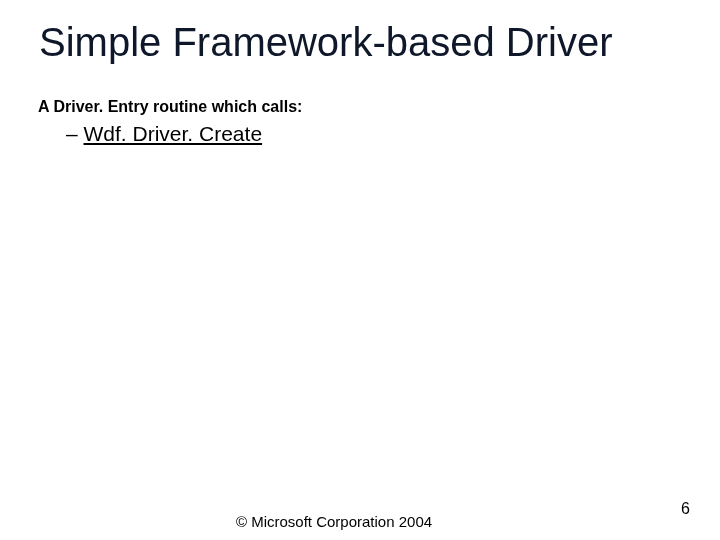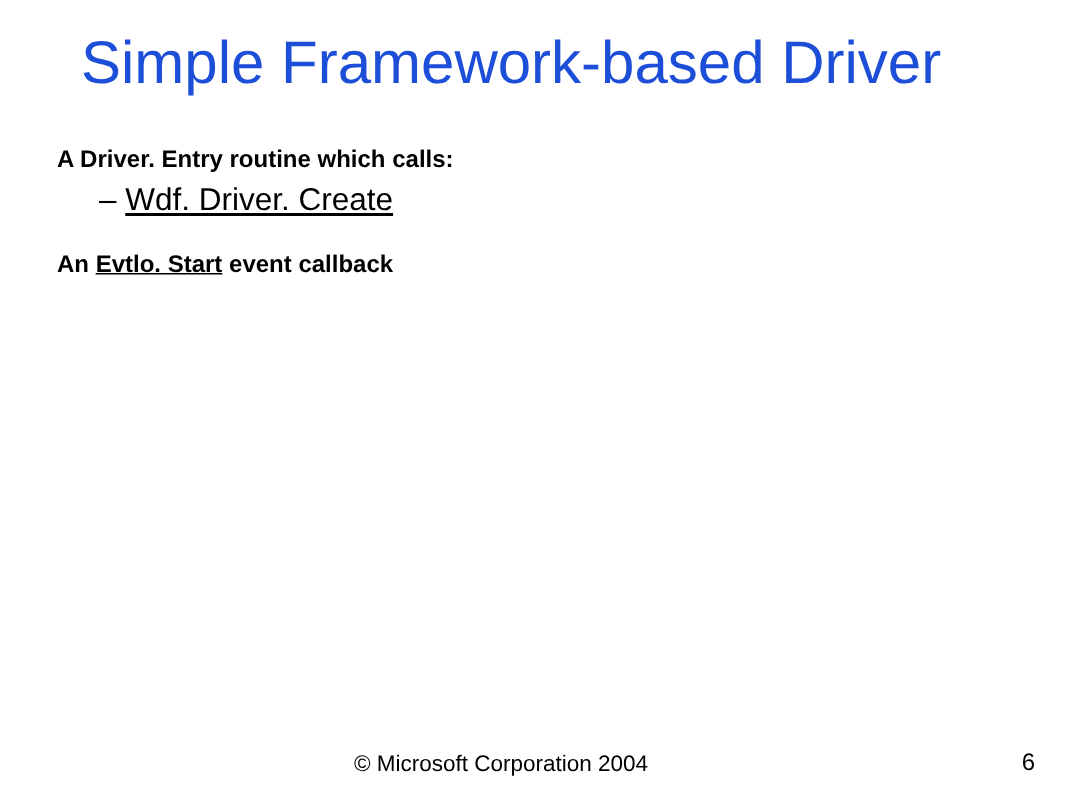--- a/index.html
+++ b/index.html
@@ -14,24 +14,24 @@
     position: relative;
   }
   .slide {
     box-sizing: border-box;
     width: 720px;
     height: 540px;
     padding: 20px 38px 0 38px;
     position: relative;
   }
   .title {
-    color: #1d4ed8;
+    color: #0f172a;
     font-size: 40px;
     font-weight: 400;
-    margin: 0 0 34px 16px;
+    margin: 0 0 34px 1px;
     letter-spacing: 0px;
     line-height: 1.1;
   }
   .block {
     margin-bottom: 22px;
   }
   .lead {
     font-size: 16px;
     font-weight: 700;
     margin: 0 0 6px 0;
@@ -46,21 +46,21 @@
     content: "–  ";
   }
   .ul {
     text-decoration: underline;
     text-align: center;
   }
   .footer-center {
     position: absolute;
     left: 0;
     width: 668px;
-    bottom: 22px;
+    bottom: 10px;
     text-align: center;
     font-size: 15px;
   }
   .footer-right {
     position: absolute;
     right: 30px;
     bottom: 22px;
     font-size: 16px;
   }
 </style>
@@ -75,21 +75,18 @@
     <p class="lead">
       <span>A Driver. Entry routine which calls:</span><span class="ul"></span><span></span>
     </p>
     <p class="sub">
       <span></span><span class="ul">Wdf. Driver. Create</span><span></span>
     </p>
   </div>
 
 
   <div class="block">
-    <p class="lead">
-      <span>An </span><span class="ul">Evtlo. Start</span><span> event callback</span>
-    </p>
   </div>
 
   <div class="footer-center">© Microsoft Corporation 2004</div>
   <div class="footer-right">6</div>
 
 </div>
 
 </body></html>

